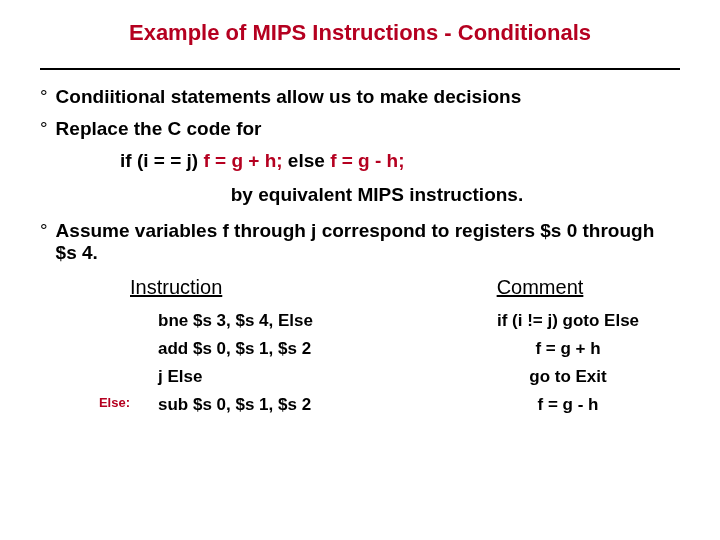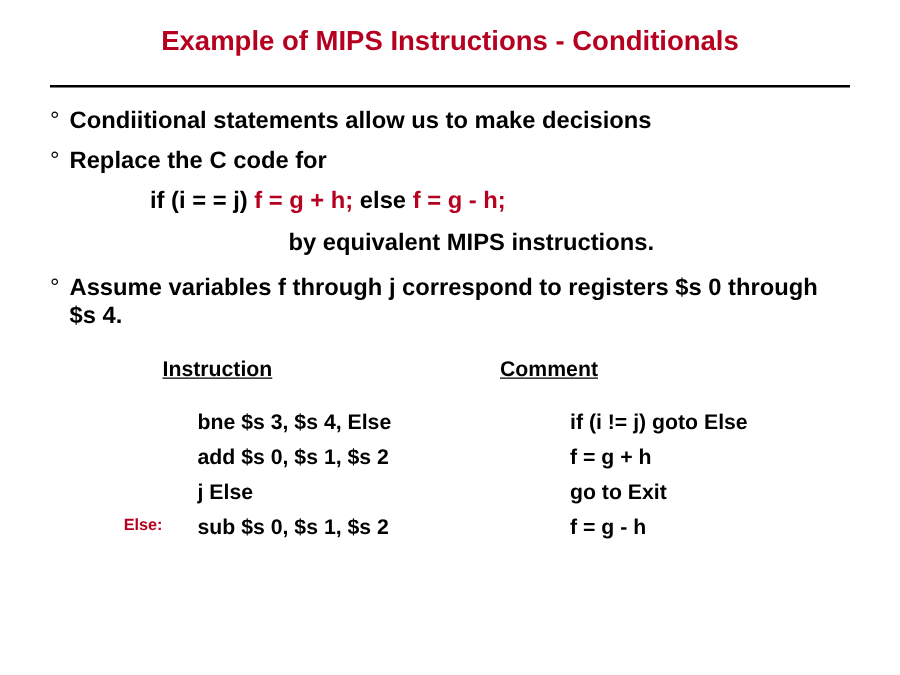--- a/index.html
+++ b/index.html
@@ -54,26 +54,26 @@
     margin: 4px 0 14px 34px;
     text-align: center;
   }
   .bullet .content { flex: 1; }
   .table-wrap {
     margin-left: 90px;
     margin-top: 6px;
   }
   .table-row {
     display: flex;
-    font-size: 17px;
-    font-weight: bold;
-    margin: 22px 0;
+    font-size: 20px;
+    font-weight: normal;
+    margin: 12px 0;
   }
   .col-instr { width: 270px; }
-  .col-comment { flex: 1; }
+  .col-comment { flex: 1; text-align: center; }
   .header-row .col-instr,
   .header-row .col-comment {
     text-decoration: underline;
   }
   .label-col {
     width: 90px;
     font-size: 13px;
     font-weight: bold;
   }
   .instr-row {

